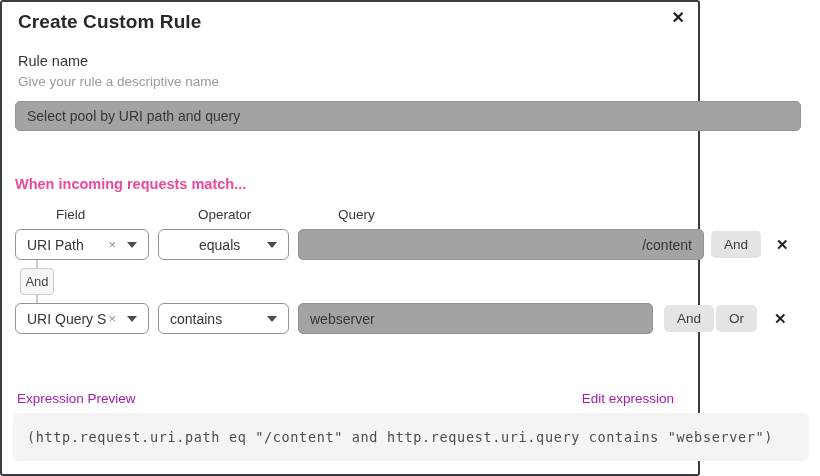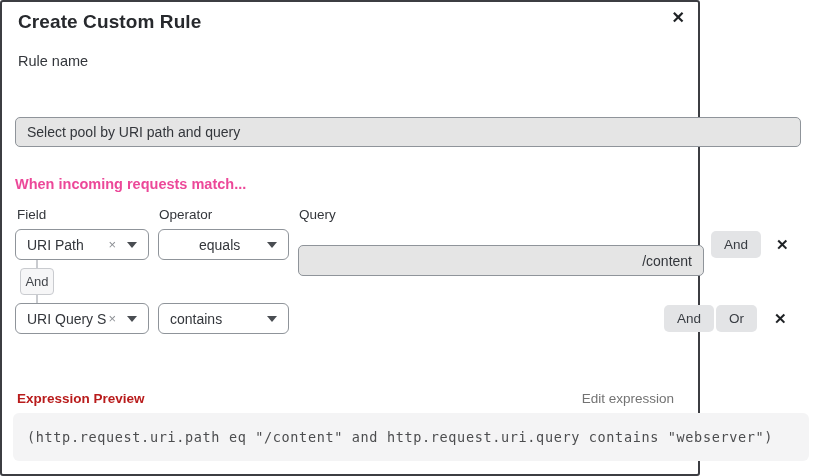--- a/index.html
+++ b/index.html
@@ -25,26 +25,25 @@
   .close-x {
     right: 13px; top: 6px;
     font-size: 16px; font-weight: 700; color: #1e2124;
     cursor: pointer; line-height: 20px;
   }
   .section-label { font-size: 14.5px; color: #33363b; }
   .helper { font-size: 13.5px; color: #989a9f; }
   .text-input {
     border: 1px solid #8f949a; border-radius: 5px;
     height: 30px; font-size: 14px; color: #33363b;
-    padding: 0 11px; background: #e5e5e5; outline: none;
+    padding: 0 11px; background: #a3a3a3; outline: none;
     font-family: "Liberation Sans", sans-serif;
-    margin-top: 16px;
   }
   .heading-bold { font-size: 14.5px; font-weight: 700; color: #ec4899; }
-  .col-label { font-size: 13.5px; color: #33363b; }
+  .col-label { font-size: 13.5px; color: #33363b; margin-left: 39px; }
   .select {
     height: 31px; background: #fff;
     border: 1px solid #8f949a; border-radius: 6px;
     display: flex; align-items: center;
     padding: 0 11px; cursor: pointer;
   }
   .select .sel-text {
     font-size: 14px; color: #33363b;
     white-space: nowrap; overflow: hidden;
   }
@@ -73,21 +72,21 @@
   }
   .connector-line {
     width: 2px; background: #c9cbcf;
   }
   .connector-box {
     background: #f6f6f7; border: 1px solid #c9cbcf; border-radius: 4px;
     width: 34px; height: 27px;
     display: flex; align-items: center; justify-content: center;
     font-size: 13px; color: #44474c; cursor: pointer;
   }
-  .expr-label { font-size: 13.5px; color: #b91c1c; font-weight: bold; }
+  .expr-label { font-size: 13.5px; color: #a21caf; }
   .edit-link { font-size: 13.5px; cursor: pointer; }
   .code-block {
     background: #f4f4f5; border-radius: 6px;
     width: 796px; height: 48px;
     display: flex; align-items: center;
     padding: 0 14px;
   }
   .code-text {
     font-family: "DejaVu Sans Mono", "Liberation Mono", monospace;
     font-size: 13.5px; color: #4c4d4f; letter-spacing: 0.65px;
@@ -96,20 +95,21 @@
 </style>
 </head>
 <body>
 
 <div class="modal">
 
   <div class="abs title">Create Custom Rule</div>
   <div class="abs close-x">✕</div>
 
   <div class="abs section-label" style="left:16px; top:51px;">Rule name</div>
+  <div class="abs helper" style="left:16px; top:72px;">Give your rule a descriptive name</div>
   <input class="abs text-input" style="left: 13px; top: 99px; width: 786px;" value="Select pool by URI path and query">
 
   <div class="abs heading-bold" style="left:13px; top:174px;">When incoming requests match...</div>
 
   <div class="abs col-label" style="left:15px; top:205px;">Field</div>
   <div class="abs col-label" style="left:157px; top:205px;">Operator</div>
   <div class="abs col-label" style="left:297px; top:205px;">Query</div>
 
   <div class="abs select" style="left:13px; top:227px; width:134px;">
     <span class="sel-text">URI Path</span>
@@ -129,24 +129,25 @@
 
   <div class="abs select" style="left:13px; top:301px; width:134px;">
     <span class="sel-text">URI Query St...</span>
     <span class="clear-x">×</span>
     <span class="caret"></span>
   </div>
   <div class="abs select" style="left:156px; top:301px; width:131px;">
     <span class="sel-text">contains</span>
     <span class="caret" style="margin-left:auto;"></span>
   </div>
+  <input class="abs text-input" style="left: 296px; top: 301px; width: 355px; height: 31px;" value="webserver">
   <button class="abs gray-btn" style="left:662px; top:303px;">And</button>
   <button class="abs gray-btn" style="left:714px; top:303px;text-align:right;">Or</button>
   <div class="abs row-delete" style="left:772px; top:309px;">✕</div>
 
   <div class="abs expr-label" style="left:15px; top:389px;">Expression Preview</div>
-  <div class="abs edit-link" style="right: 24px; top: 389px; color: #737373;" id="edit-link">Edit expression</div>
+  <div class="abs edit-link" style="right: 24px; top: 389px; color: #a21caf;" id="edit-link">Edit expression</div>
 
   <div class="abs code-block" style="left:11px; top:411px;">
     <span class="code-text">(http.request.uri.path eq "/content" and http.request.uri.query contains "webserver")</span>
   </div>
 
 </div>
 
 </body></html>

